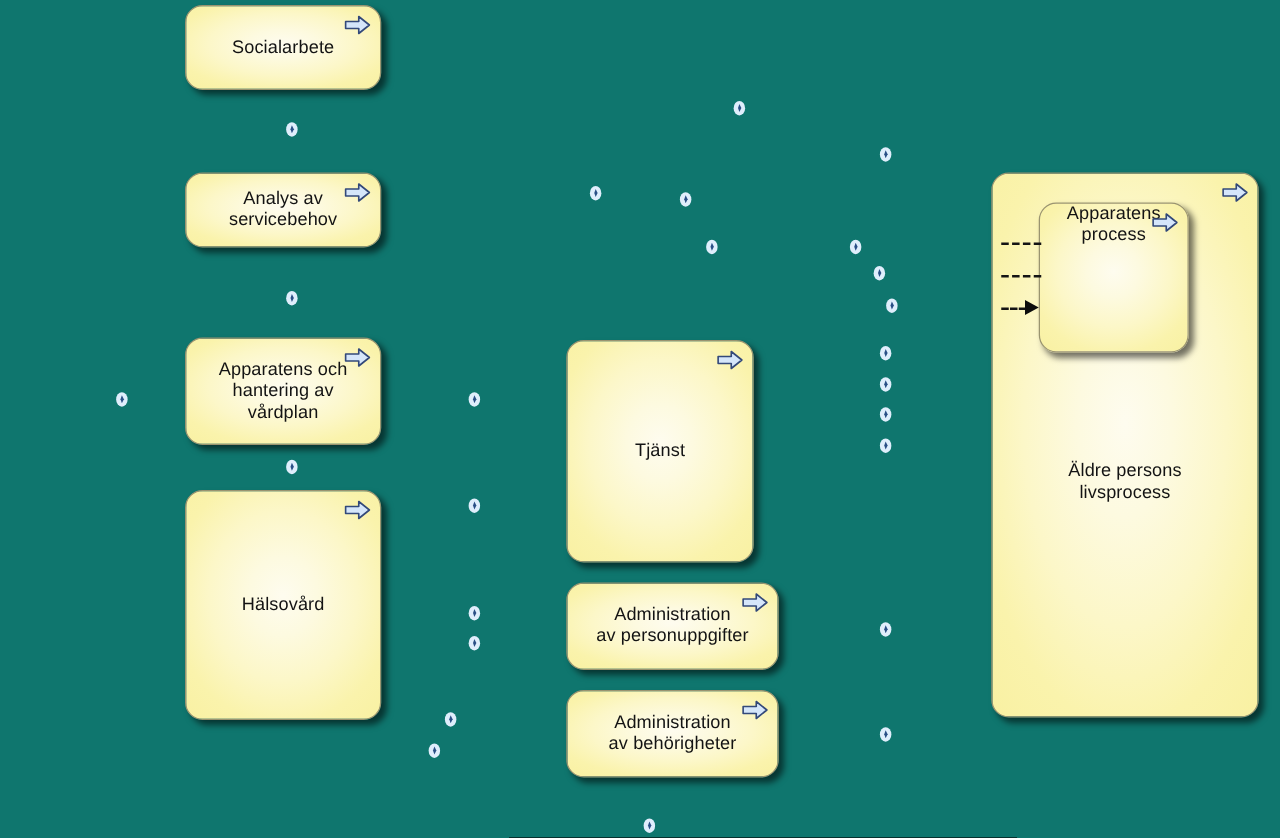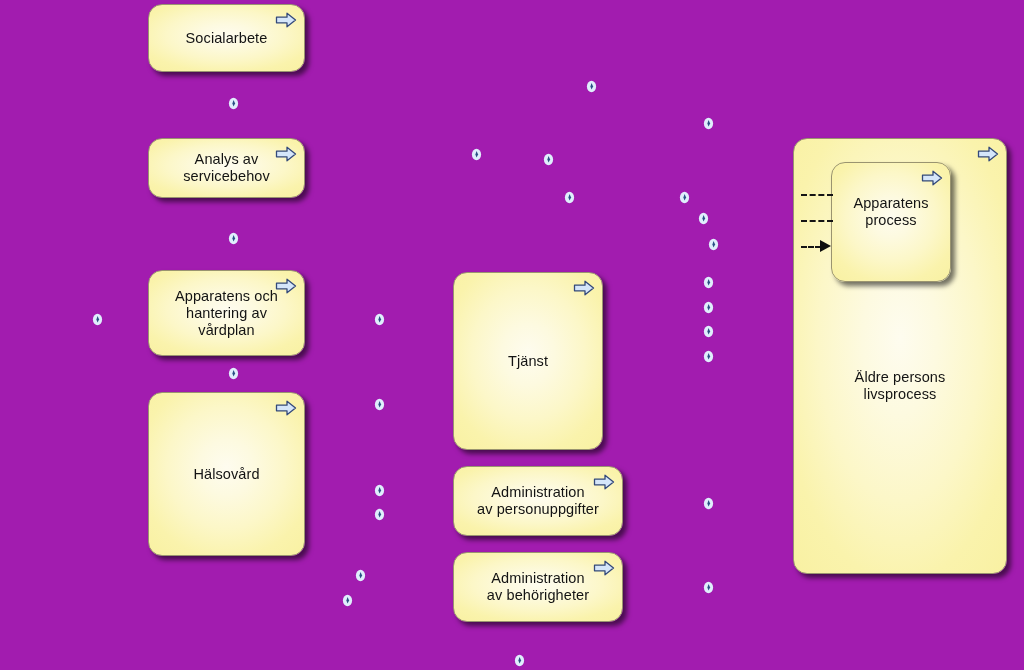--- a/index.html
+++ b/index.html
@@ -4,21 +4,21 @@
 <style>
   html, body {
     margin: 0;
     padding: 0;
     background: #000000;
   }
   #canvas {
     position: relative;
     width: 1024px;
     height: 670px;
-    background: #a21caf;
+    background: #0f766e;
     overflow: hidden;
     font-family: "Liberation Sans", sans-serif;
   }
 
   
   .node {
     position: absolute;
     box-sizing: border-box;
     border: 1px solid #9a9470;
     border-radius: 14px;
@@ -107,21 +107,21 @@
     </div>
     <div class="node" style="left: 148px; top: 270px; width: 157px; height: 86px;">
       <div class="node-label">Apparatens och
 hantering av vårdplan</div>
       <span class="proc-arrow">
         <svg viewBox="0 0 22 18" xmlns="http://www.w3.org/2000/svg">
           <path d="M1.5 6.2 L12 6.2 L12 2.2 L20.5 9 L12 15.8 L12 11.8 L1.5 11.8 Z" fill="#d5e6fa" stroke="#33497a" stroke-width="1.3" stroke-linejoin="round"></path>
         </svg>
       </span>
     </div>
-    <div class="node" style="left: 148px; top: 392px; width: 157px; height: 164px;">
+    <div class="node" style="left: 148px; top: 392px; width: 157px; height: 184px;">
       <div class="node-label">Hälsovård</div>
       <span class="proc-arrow">
         <svg viewBox="0 0 22 18" xmlns="http://www.w3.org/2000/svg">
           <path d="M1.5 6.2 L12 6.2 L12 2.2 L20.5 9 L12 15.8 L12 11.8 L1.5 11.8 Z" fill="#d5e6fa" stroke="#33497a" stroke-width="1.3" stroke-linejoin="round"></path>
         </svg>
       </span>
     </div>
     <div class="node" style="left: 453px; top: 272px; width: 150px; height: 178px;">
       <div class="node-label">Tjänst</div>
       <span class="proc-arrow">
@@ -151,21 +151,21 @@
     <div class="node label-top" style="left: 793px; top: 138px; width: 214px; height: 436px;">
       <div class="node-label" style="margin-top: 230px;">Äldre persons
 livsprocess</div>
       <span class="proc-arrow">
         <svg viewBox="0 0 22 18" xmlns="http://www.w3.org/2000/svg">
           <path d="M1.5 6.2 L12 6.2 L12 2.2 L20.5 9 L12 15.8 L12 11.8 L1.5 11.8 Z" fill="#d5e6fa" stroke="#33497a" stroke-width="1.3" stroke-linejoin="round"></path>
         </svg>
       </span>
     </div>
     <div class="node label-top" style="left: 831px; top: 162px; width: 120px; height: 120px;">
-      <div class="node-label" style="margin-top: 32px;">Apparatens
+      <div class="node-label" style="">Apparatens
 process</div>
       <span class="proc-arrow">
         <svg viewBox="0 0 22 18" xmlns="http://www.w3.org/2000/svg">
           <path d="M1.5 6.2 L12 6.2 L12 2.2 L20.5 9 L12 15.8 L12 11.8 L1.5 11.8 Z" fill="#d5e6fa" stroke="#33497a" stroke-width="1.3" stroke-linejoin="round"></path>
         </svg>
       </span>
     </div>
     <div class="dash-line" style="left: 801px; top: 194px; width: 32px; border-top-color: rgb(20, 20, 20);"></div>
     <div class="dash-line" style="left: 801px; top: 220px; width: 32px; border-top-color: rgb(20, 20, 20);"></div>
     <div class="dash-line" style="left: 801px; top: 246px; width: 20px; border-top-color: rgb(20, 20, 20);"></div>

